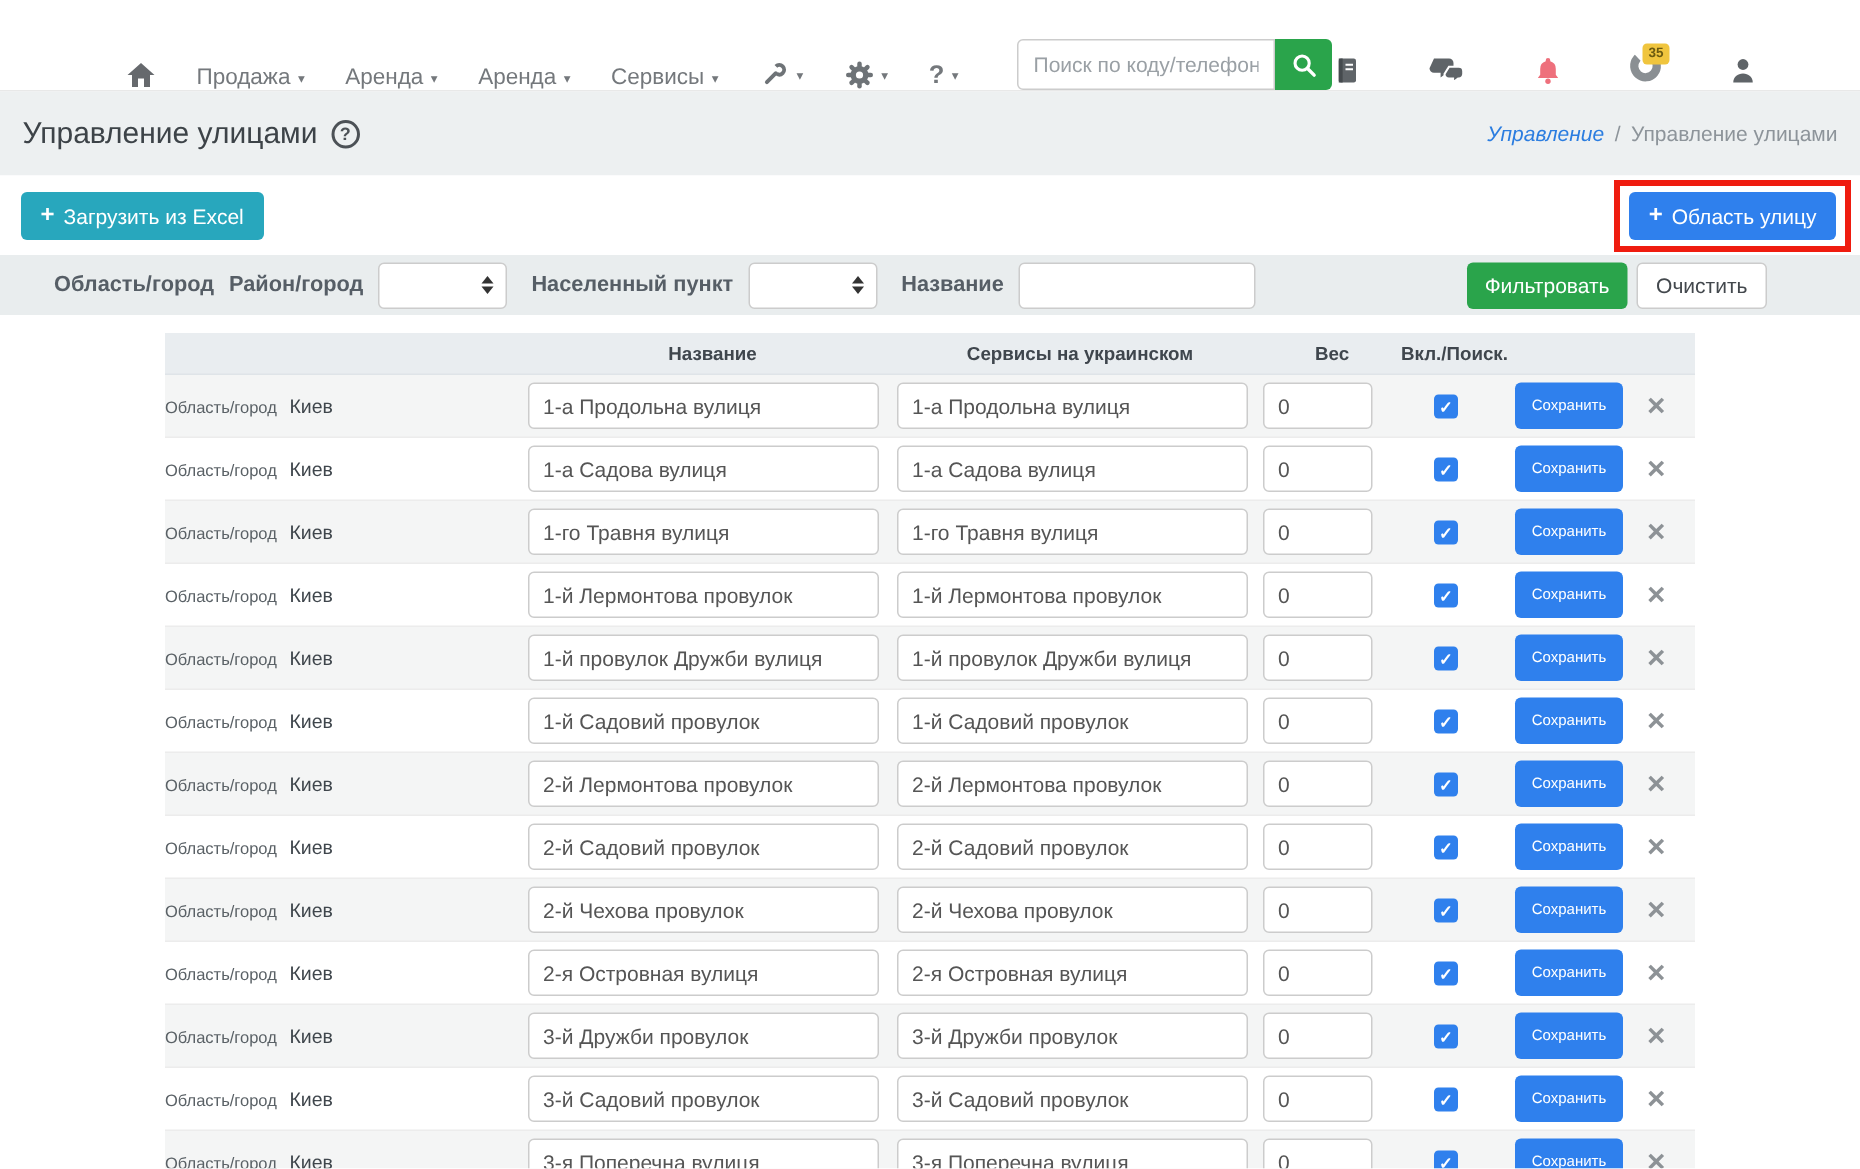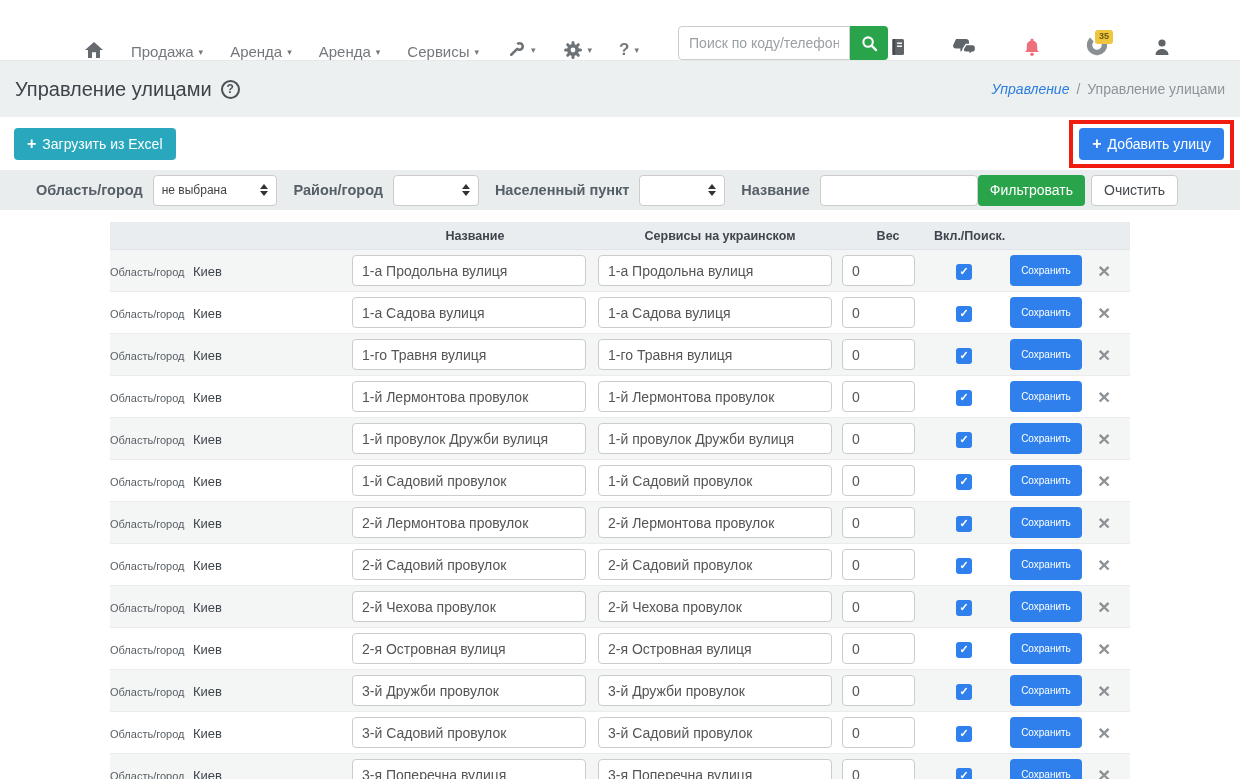--- a/index.html
+++ b/index.html
@@ -168,34 +168,27 @@
   </div>
 
   <div class="toolbar">
     <button class="btn btn-teal">
       <span class="plus">+</span>
       <span>Загрузить из Excel</span>
     </button>
     <div class="add-wrap">
       <button class="btn btn-blue">
         <span class="plus">+</span>
-        <span>Добавить улицу</span>
+        <span>Область улицу</span>
       </button>
     </div>
   </div>
 
   <div class="filterbar">
     <span class="flabel">Область/город</span>
-    <div class="fselect" style="width:125px">
-      <span class="val">не выбрана</span>
-      <span class="updown">
-          <i class="up"></i>
-          <i class="down"></i>
-        </span>
-    </div>
     <span class="flabel">Район/город</span>
     <div class="fselect" style="width:86px">
       <span class="val"></span>
       <span class="updown">
           <i class="up"></i>
           <i class="down"></i>
         </span>
     </div>
     <span class="flabel">Населенный пункт</span>
     <div class="fselect" style="width:86px">

